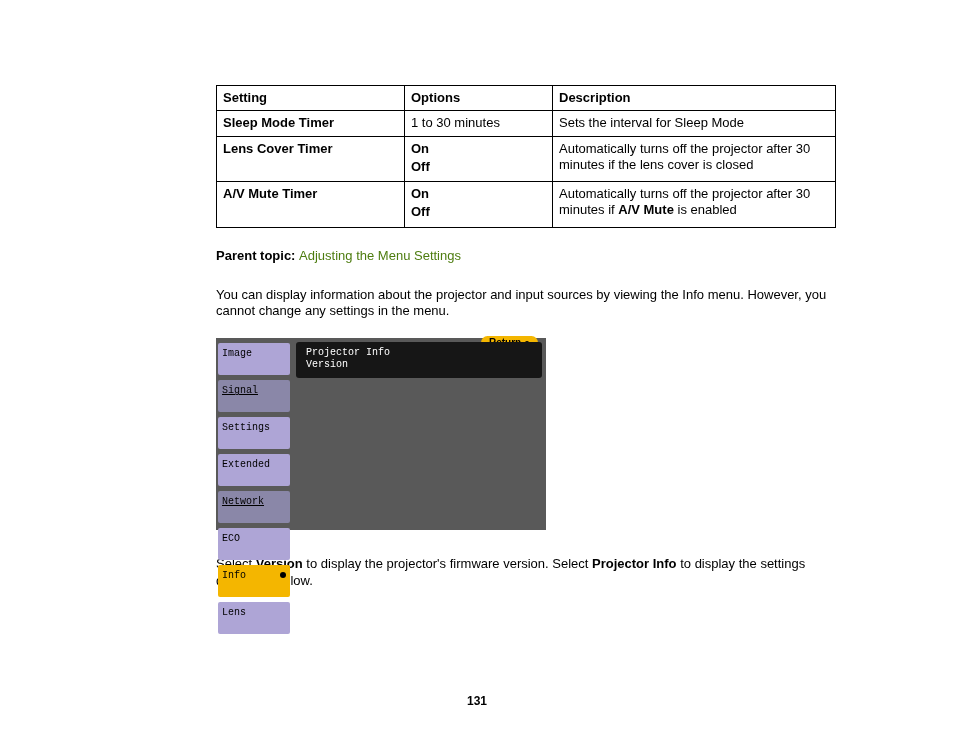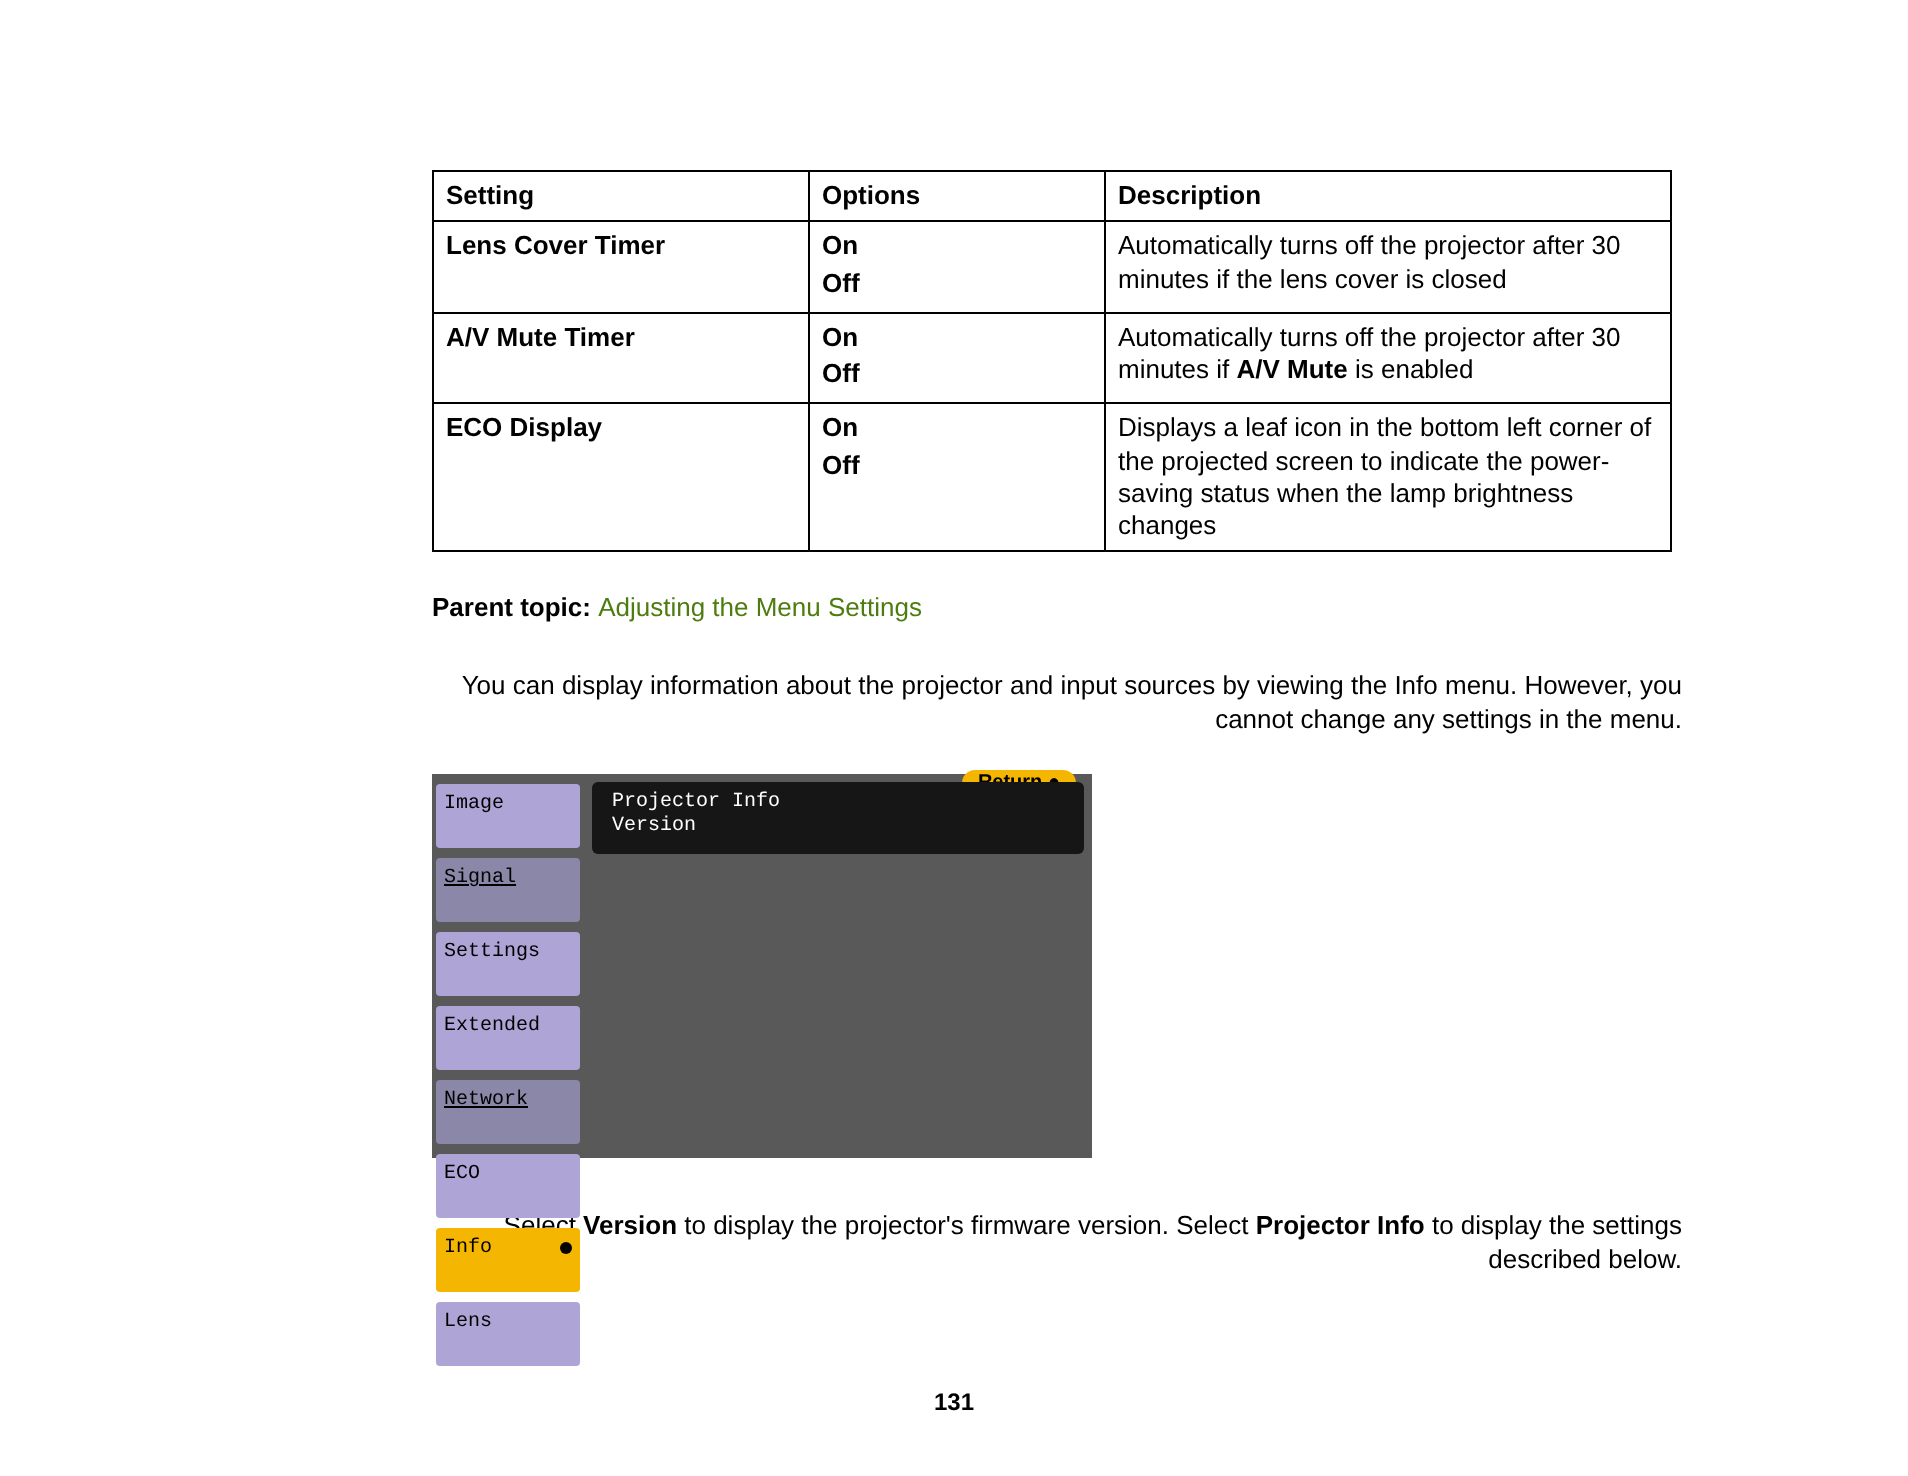--- a/index.html
+++ b/index.html
@@ -48,21 +48,20 @@
 .parent-topic a { color: #4d7c0f; text-decoration: none; }
 h2.section-title {
   font-size: 19px;
   font-weight: bold;
   margin: 0 0 8px 0;
 }
 .body-text {
   font-size: 13px;
   line-height: 1.3;
   margin-bottom: 18px;
-  text-align: right;
 }
 .menu-shot {
   width: 330px;
   height: 192px;
   background: #595959;
   position: relative;
   margin-bottom: 26px;
 }
 .menu-sidebar {
   position: absolute;
@@ -130,44 +129,41 @@
 
   <div class="indent">
     <table class="settings">
       <tbody>
           <tr>
         <th>Setting</th>
         <th>Options</th>
         <th>Description</th>
       </tr>
       <tr>
+        <td class="setting">Sleep Mode Timer</td>
+        <td class="options">1 to 30 minutes</td>
+        <td class="desc">Sets the interval for Sleep Mode</td>
+      </tr>
+      <tr>
         <td class="setting">Lens Cover Timer</td>
         <td class="options">
           <span class="opt-bold">On</span>
           <span class="opt-bold">Off</span>
         </td>
         <td class="desc">Automatically turns off the projector after 30 minutes if the lens cover is closed</td>
       </tr>
       <tr>
         <td class="setting">A/V Mute Timer</td>
         <td class="options">
           <span class="opt-bold">On</span>
           <span class="opt-bold">Off</span>
         </td>
         <td class="desc">
           <span>Automatically turns off the projector after 30 minutes if </span><span class="bold">A/V Mute</span><span> is enabled</span>
         </td>
-      </tr>
-      <tr>
-        <td class="setting">ECO Display</td>
-        <td class="options">
-          <span class="opt-bold">On</span>
-          <span class="opt-bold">Off</span>
-        </td>
-        <td class="desc">Displays a leaf icon in the bottom left corner of the projected screen to indicate the power-saving status when the lamp brightness changes</td>
       </tr>
     </tbody>
       </table>
 
     <div class="parent-topic">
       <span class="label">Parent topic: </span><a href="#">Adjusting the Menu Settings</a>
     </div>
   </div>
 
 

